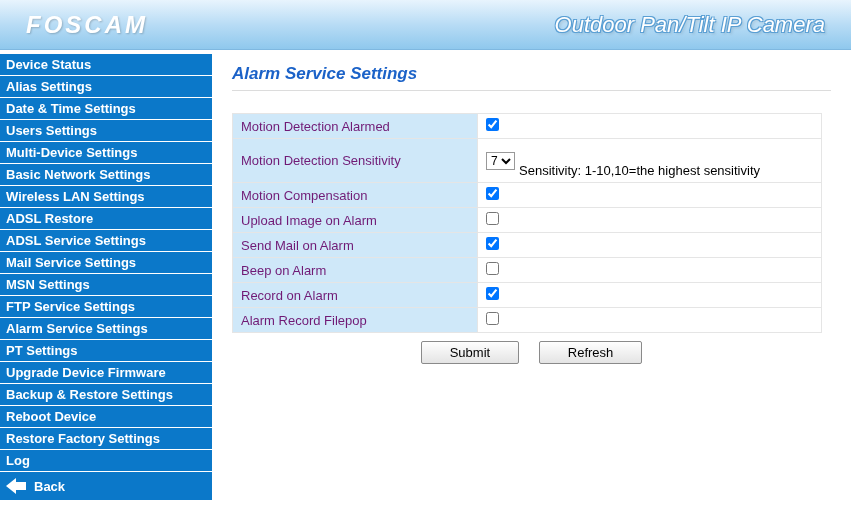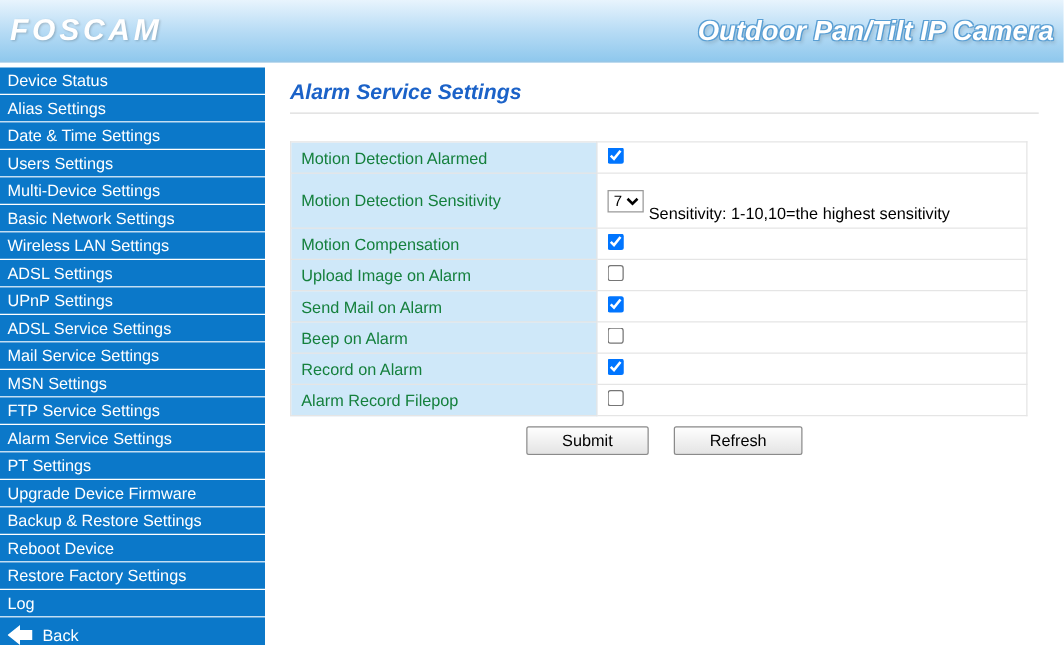--- a/index.html
+++ b/index.html
@@ -9,54 +9,54 @@
     background: #ffffff;
     width: 851px;
   }
   .header {
     height: 50px;
     background: linear-gradient(to bottom, #e8f4fd 0%, #b8dcf5 50%, #8fc8ed 100%);
     border-bottom: 1px solid #7fb8e0;
     display: flex;
     align-items: center;
     justify-content: space-between;
-    padding: 0 8px;
+    padding: 0 26px;
   }
   .logo {
     color: #ffffff;
     font-size: 24px;
     font-weight: bold;
     font-style: italic;
     letter-spacing: 3px;
     text-shadow: 1px 1px 2px rgba(0,0,0,0.2);
   }
   .header-title {
     color: #ffffff;
     font-size: 22px;
-    font-weight: bold;
+    font-weight: normal;
     font-style: italic;
     text-shadow:
       -1px -1px 0 #5a9fd4,
        1px -1px 0 #5a9fd4,
       -1px  1px 0 #5a9fd4,
        1px  1px 0 #5a9fd4,
        2px 2px 3px rgba(0,0,0,0.15);
   }
   .layout {
     display: flex;
   }
   .sidebar {
     width: 212px;
     flex-shrink: 0;
     padding-top: 4px;
   }
   .sidebar-item {
     background: #0b78c9;
     color: #ffffff;
-    font-weight: normal;
+    font-weight: bold;
     padding: 3px 6px 3px 6px;
     border-bottom: 1px solid #ffffff;
     cursor: pointer;
     display: flex;
     align-items: center;
   }
   .back-item {
     padding: 6px 6px;
   }
   .back-arrow {
@@ -87,21 +87,21 @@
   }
   table.settings td {
     border: 1px solid #e5e5e5;
     padding: 4px 8px;
     vertical-align: middle;
     height: 22px;
   }
   table.settings td.label {
     background: #cfe8f9;
     width: 245px;
-    color: #15803d;
+    color: #701a75;
   }
   table.settings td.value {
     background: #ffffff;
   }
   .sensitivity-row {
     display: flex;
     align-items: center;
     gap: 4px;
   }
   select {
@@ -156,24 +156,21 @@
     <div class="sidebar-item">
         <span>Multi-Device Settings</span>
       </div>
     <div class="sidebar-item">
         <span>Basic Network Settings</span>
       </div>
     <div class="sidebar-item">
         <span>Wireless LAN Settings</span>
       </div>
     <div class="sidebar-item">
-        <span>ADSL Settings</span>
-      </div>
-    <div class="sidebar-item">
-        <span>UPnP Settings</span>
+        <span>ADSL Restore</span>
       </div>
     <div class="sidebar-item">
         <span>ADSL Service Settings</span>
       </div>
     <div class="sidebar-item">
         <span>Mail Service Settings</span>
       </div>
     <div class="sidebar-item">
         <span>MSN Settings</span>
       </div>

